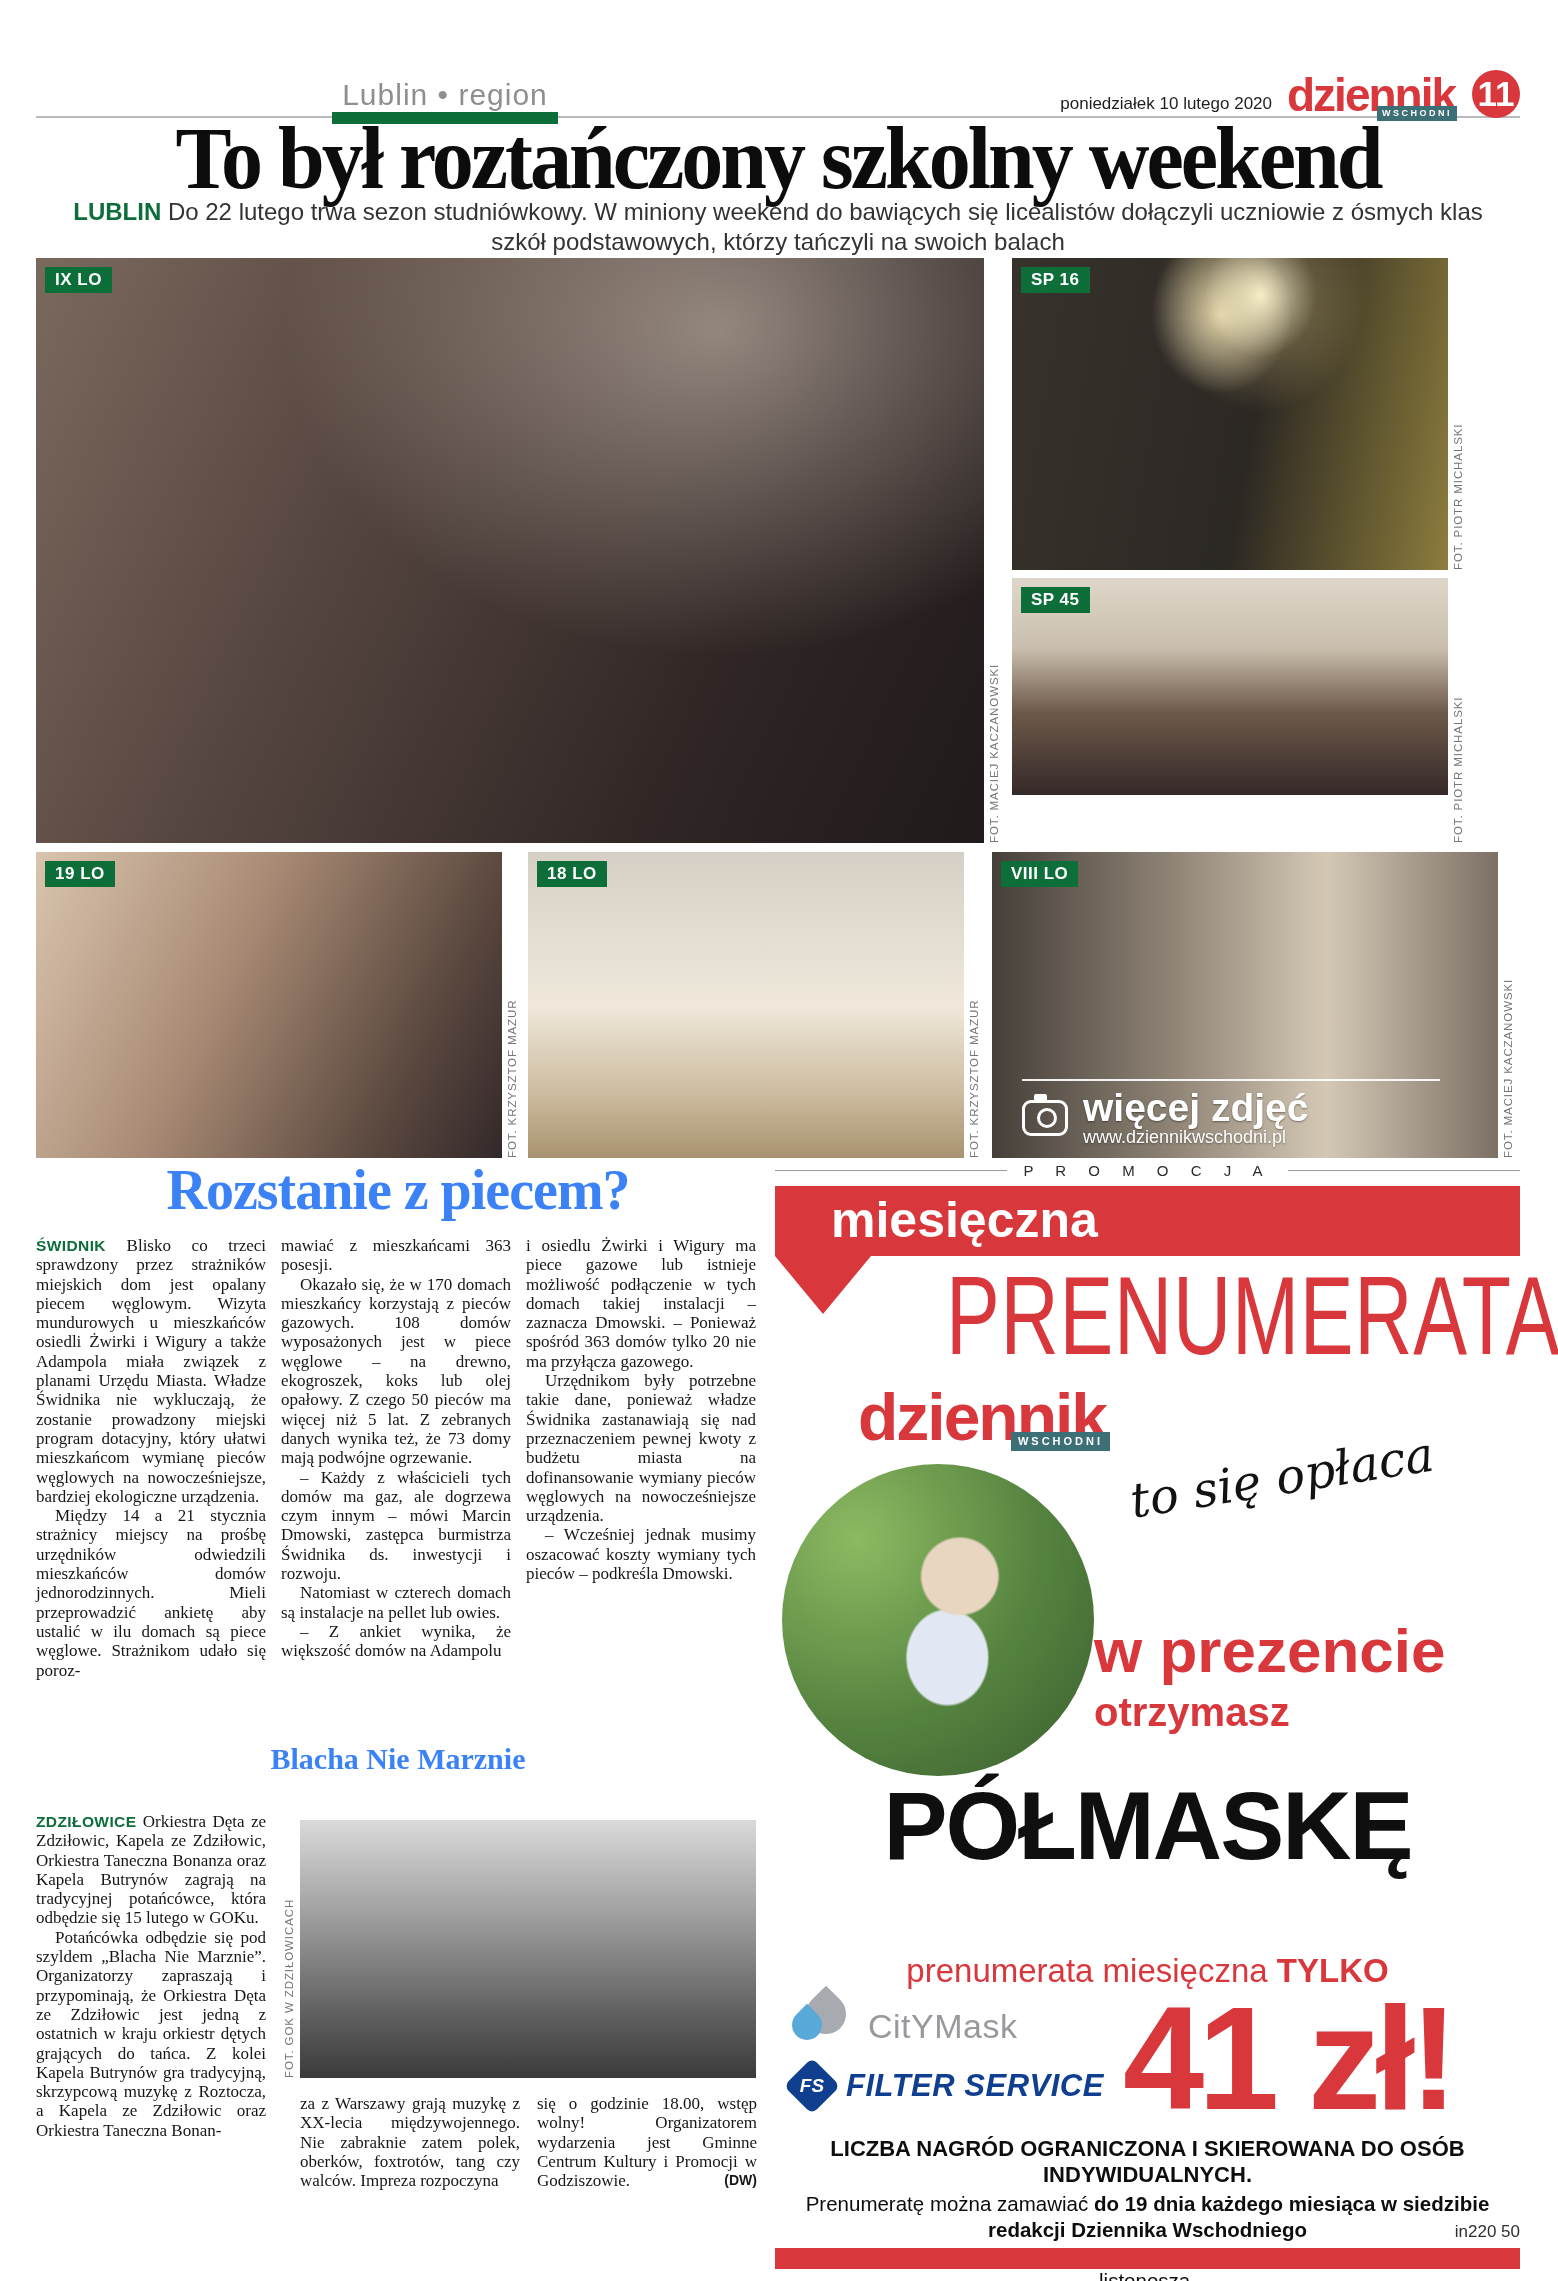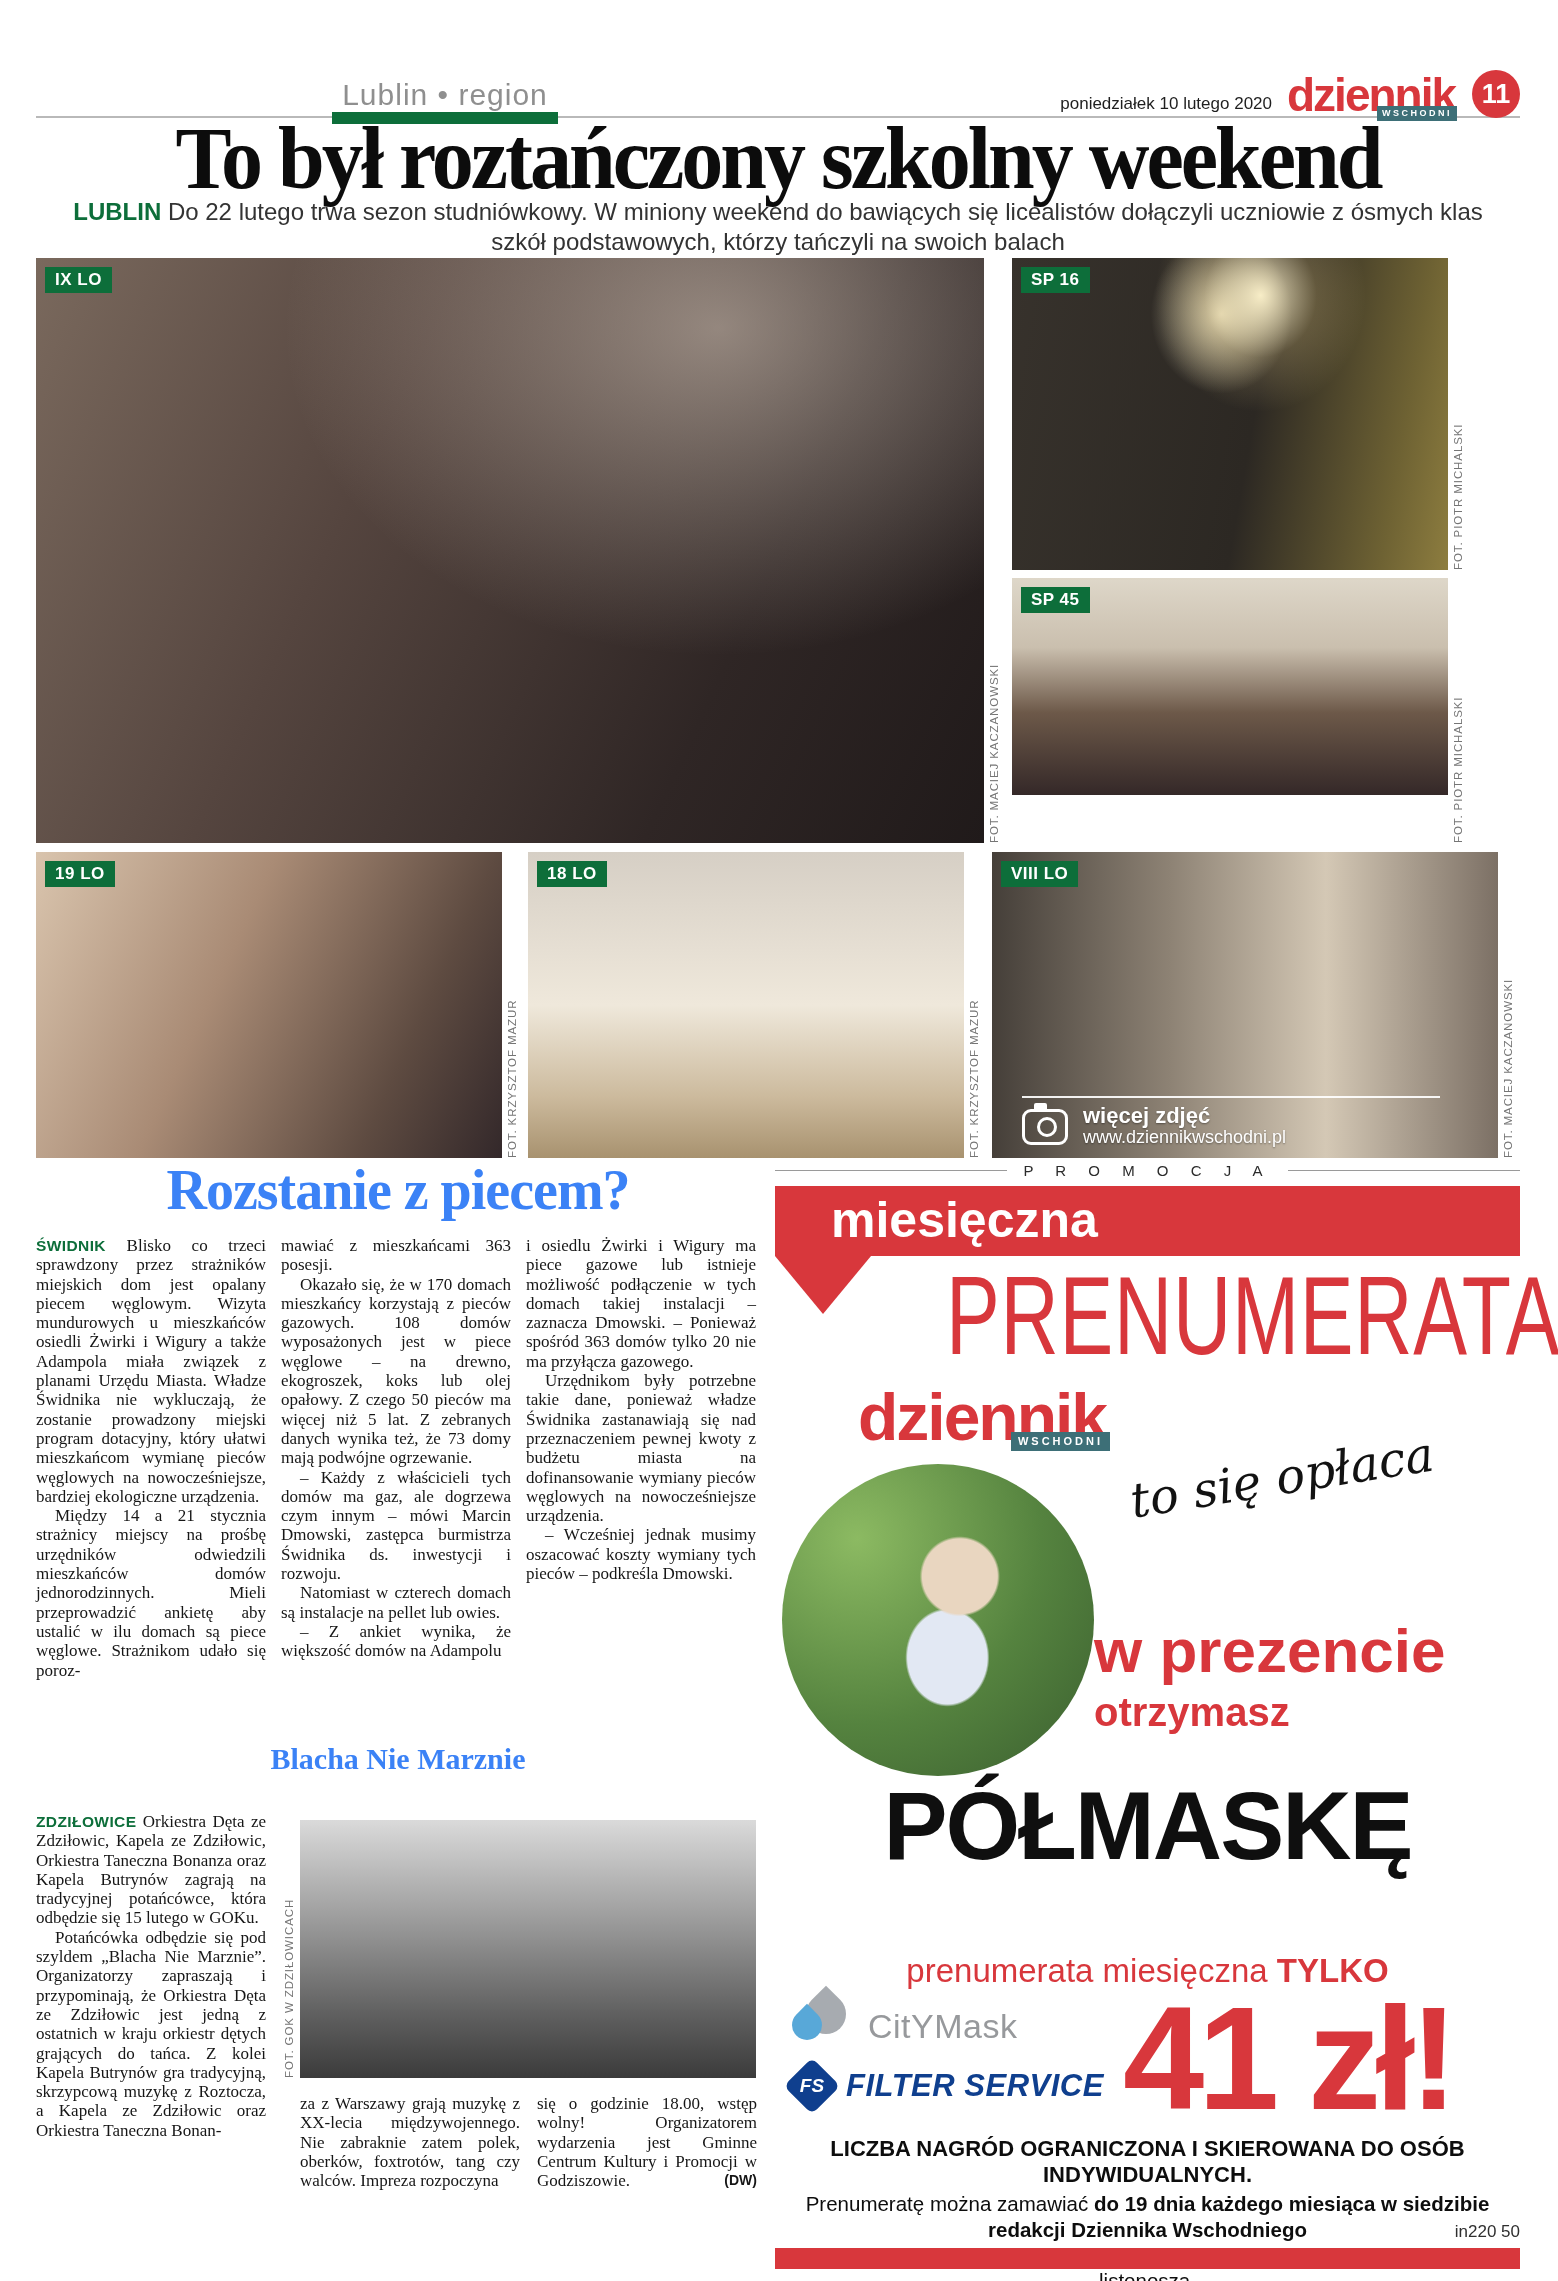--- a/index.html
+++ b/index.html
@@ -20,21 +20,21 @@
   .section-bar{position:absolute;left:332px;top:112px;width:226px;height:12px;background:var(--green);}
   .pagedate{position:absolute;left:1000px;top:94px;width:272px;text-align:right;
             font-size:17px;color:#1f1f1f;}
   .brand{position:absolute;color:var(--red);font-weight:bold;letter-spacing:-2px;
          font-family:"Liberation Sans",sans-serif;}
   .brand .badge{position:absolute;background:var(--teal);color:#fff;font-weight:bold;
                 letter-spacing:2.5px;text-align:center;}
   #brand-header{left:1287px;top:72px;font-size:46px;line-height:1;}
   #brand-header .badge{right:-2px;bottom:-3px;font-size:9px;padding:3px 5px;}
   .pagenum{position:absolute;left:1472px;top:70px;width:48px;height:48px;border-radius:50%;
-           background:var(--red);color:#fff;font-weight:bold;font-size:27px;line-height:48px;
+           background:var(--red);color:#fff;font-weight:bold;font-size:35px;line-height:48px;
            text-align:center;}
 
   
   .main-headline{position:absolute;left:36px;top:114px;width:1484px;text-align:center;
                  font-family:"Liberation Serif",serif;font-weight:bold;font-size:84px;
                  letter-spacing:-3px;line-height:1;color:#0c0c0c;
                  transform:scaleY(1.06);transform-origin:top;}
   .lede{position:absolute;left:60px;top:197px;width:1436px;text-align:center;
         font-size:24px;line-height:1.26;color:#333;}
   .loc-big{color:var(--green);font-weight:bold;}
@@ -59,21 +59,21 @@
   .ph-viii{background:linear-gradient(90deg,#453f39 0%,#8d8274 35%,#d4c8b5 66%,#7c7065 100%);}
   .ph-gok{background:linear-gradient(180deg,#dadada 0%,#a2a2a2 35%,#606060 75%,#3b3b3b 100%);}
 
   .more{position:absolute;left:30px;right:58px;bottom:10px;border-top:2px solid rgba(255,255,255,.92);
         padding-top:7px;display:flex;align-items:center;gap:15px;color:#fff;}
   .cam{width:46px;height:36px;border:3px solid #fff;border-radius:9px;position:relative;flex:none;}
   .cam::before{content:"";position:absolute;top:-9px;left:9px;width:13px;height:7px;background:#fff;
                border-radius:2px 2px 0 0;}
   .cam::after{content:"";position:absolute;top:5px;left:12px;width:14px;height:14px;
               border:3px solid #fff;border-radius:50%;}
-  .more .l1{font-size:22px;line-height:1;font-weight:bold;text-shadow:0 1px 2px rgba(0,0,0,.4);}
+  .more .l1{font-size:39px;line-height:1;font-weight:bold;text-shadow:0 1px 2px rgba(0,0,0,.4);}
   .more .l2{font-size:18px;line-height:1.15;text-shadow:0 1px 2px rgba(0,0,0,.4);}
 
   
   .art-head{position:absolute;font-family:"Liberation Serif",serif;font-weight:bold;color:#3b82f6;
             text-align:center;}
   #a1head{left:36px;top:1158px;width:724px;font-size:56px;letter-spacing:-1px;}
   #a2head{left:36px;top:1742px;width:724px;font-size:30px;}
   .col{position:absolute;width:230px;font-family:"Liberation Serif",serif;font-size:17px;
        line-height:19.3px;text-align:justify;color:var(--ink);}
   .col p{margin:0;}

